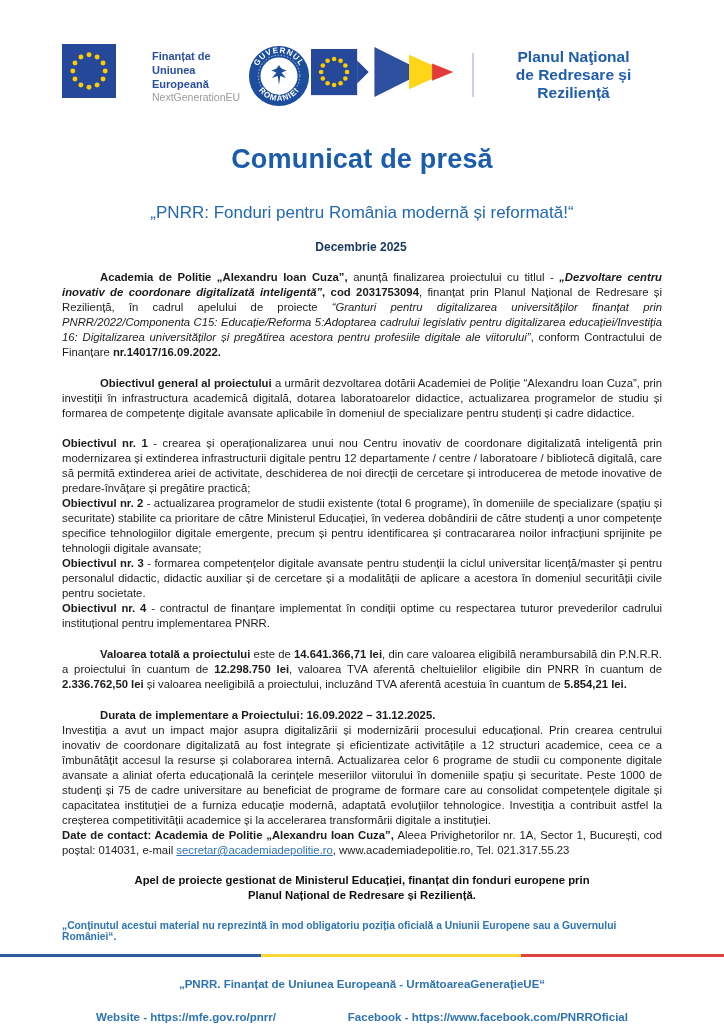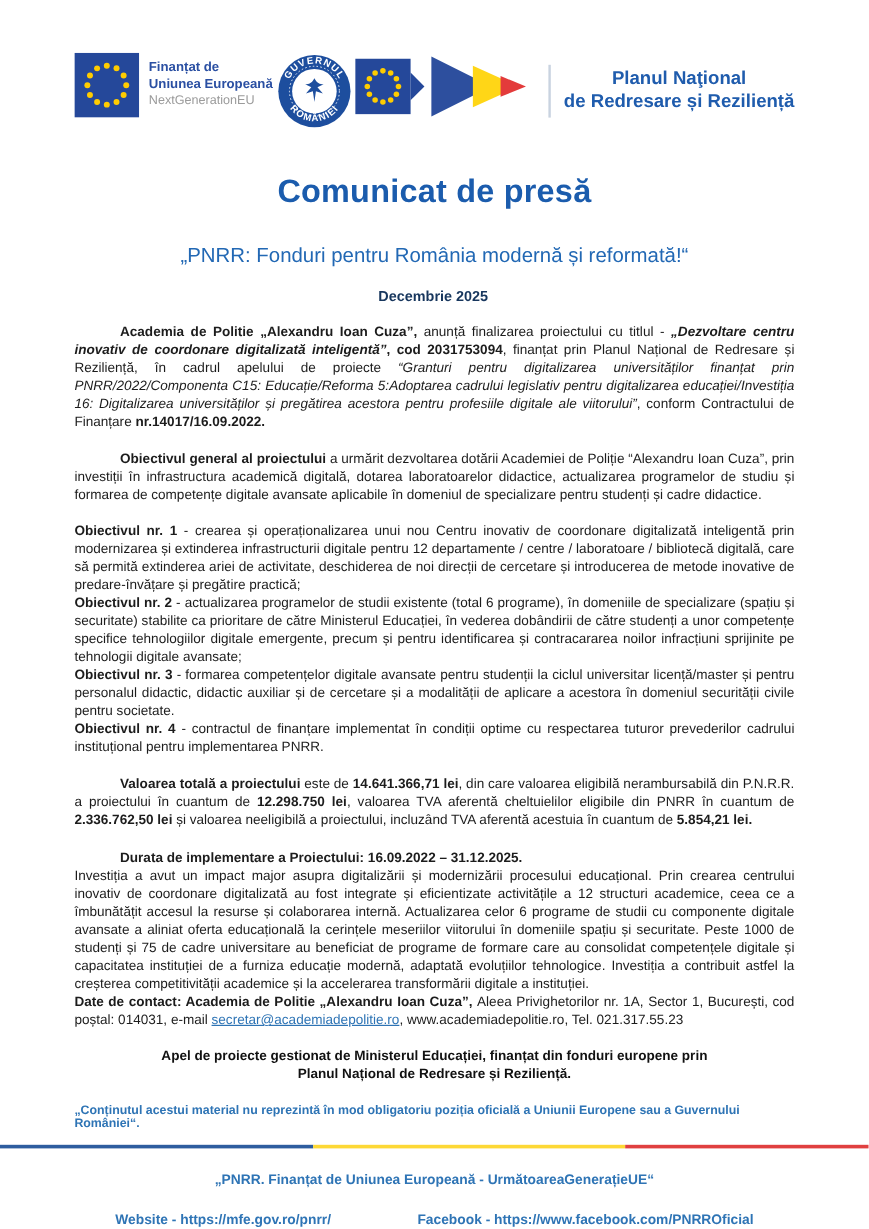--- a/index.html
+++ b/index.html
@@ -10,21 +10,21 @@
     margin: 0 auto;
     font-family: "Liberation Sans", "DejaVu Sans", sans-serif;
     color: #1c1c1c;
     position: relative;
   }
   .page { width: 724px; min-height: 1024px; background: #fff; padding: 0 62px; overflow: hidden; }
 
   
   .header { display: flex; justify-content: space-between; align-items: flex-start; padding-top: 44px; height: 108px; }
   .eu-logo { display: flex; align-items: flex-start; gap: 8px; }
-  .eu-logo-text { padding-top: 6px; line-height: 1.25; }
+  .eu-logo-text { padding-top: 6px; line-height: 1.25; margin-left: 28px; }
   .eu-logo-text .l1, .eu-logo-text .l2 { font-weight: 700; font-size: 11px; color: #2a4fa2; }
   .eu-logo-text .l3 { font-size: 10.5px; color: #9b9b9b; }
   .gov-seal { margin-top: 0px; }
   .pnrr-logo { display: flex; align-items: center; gap: 11px; text-align: center; }
   .pnrr-sep { width: 2px; height: 44px; background: #c9d3e0; }
   .pnrr-text { line-height: 1.18; }
   .pnrr-text .l1, .pnrr-text .l2 { font-weight: 700; font-size: 15.5px; color: #1f5cad; }
 
   
   .title { margin-top: 36px; text-align: center; font-size: 27px; font-weight: 700; color: #1b5cad; letter-spacing: 0.2px; }

